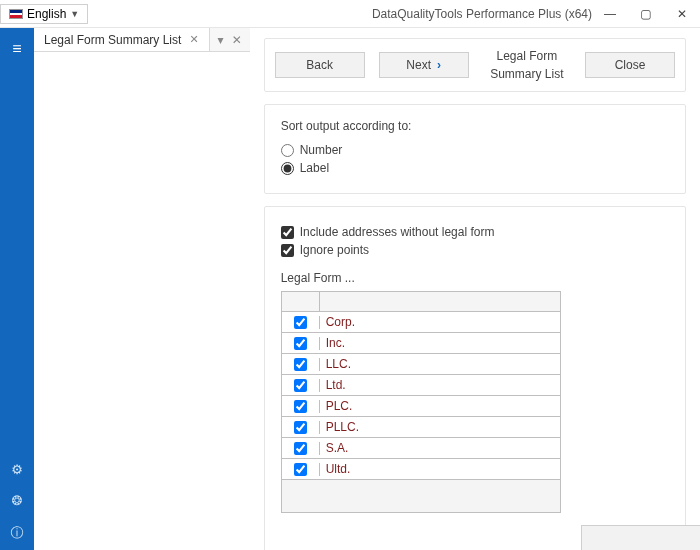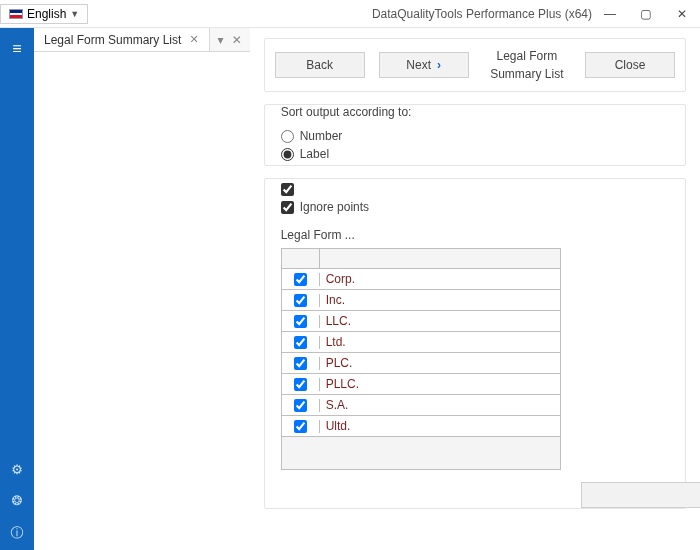--- a/index.html
+++ b/index.html
@@ -18,21 +18,21 @@
 .tabstrip { height: 24px; border-bottom: 1px solid #d9d9d9; display: flex; align-items: stretch; background: #f7f7f7; }
 .tab { display: flex; align-items: center; gap: 8px; padding: 0 10px; background: #fff; border-right: 1px solid #d9d9d9; color: #333; }
 .tab .x { color: #888; font-size: 11px; }
 .tabstrip .spacer { flex: 1; }
 .tabtools { display: flex; align-items: center; gap: 8px; padding: 0 8px; color: #888; }
 .content { flex: 1; padding: 10px 14px 14px 14px; overflow: auto; }
 .navrow { display: flex; align-items: center; gap: 14px; border: 1px solid #e5e5e5; border-radius: 2px; padding: 8px 10px; background: #fff; }
 .btn { height: 26px; min-width: 78px; background: #f2f2f2; border: 1px solid #cfcfcf; color: #444; display: flex; align-items: center; justify-content: center; gap: 6px; cursor: pointer; }
 .btn.big { min-width: 90px; }
 .navrow .center { flex: 1; text-align: center; color: #444; line-height: 1.5; }
-.panel { border: 1px solid #e5e5e5; border-radius: 2px; padding: 0 16px; margin-top: 12px; background: #fff; }
+.panel { border: 1px solid #e5e5e5; border-radius: 2px; padding: 14px 16px; margin-top: 12px; background: #fff; }
 .label { color: #444; margin-bottom: 10px; }
 .radio, .check { display: flex; align-items: center; gap: 6px; margin: 4px 0; color: #444; }
 .radio input, .check input { accent-color: #333; }
 .subhead { margin: 14px 0 6px 0; color: #444; }
 .grid { border: 1px solid #bfbfbf; width: 280px; }
 .gridhead { height: 20px; background: #f5f5f5; border-bottom: 1px solid #bfbfbf; display: flex; }
 .gridhead .c1 { width: 38px; border-right: 1px solid #bfbfbf; }
 .gridrow { display: flex; height: 21px; border-bottom: 1px solid #bfbfbf; align-items: center; }
 .gridrow .c1 { width: 38px; border-right: 1px solid #bfbfbf; display: flex; justify-content: center; align-items: center; }
 .gridrow .c2 { padding-left: 6px; color: #7f1d1d; }
@@ -105,20 +105,21 @@
         </label>
         <label class="radio">
           <input type="radio" name="sort" checked="" style="">
             <span>Label</span>
         </label>
       </div>
 
       <div class="panel">
         <label class="check">
           <input type="checkbox" checked="" style="">
+            <span>Include addresses without legal form</span>
         </label>
         <label class="check">
           <input type="checkbox" checked="" style="">
             <span>Ignore points</span>
         </label>
 
         <div class="subhead">Legal Form ...</div>
         <div class="grid">
           <div class="gridhead">
               <div class="c1"></div>

